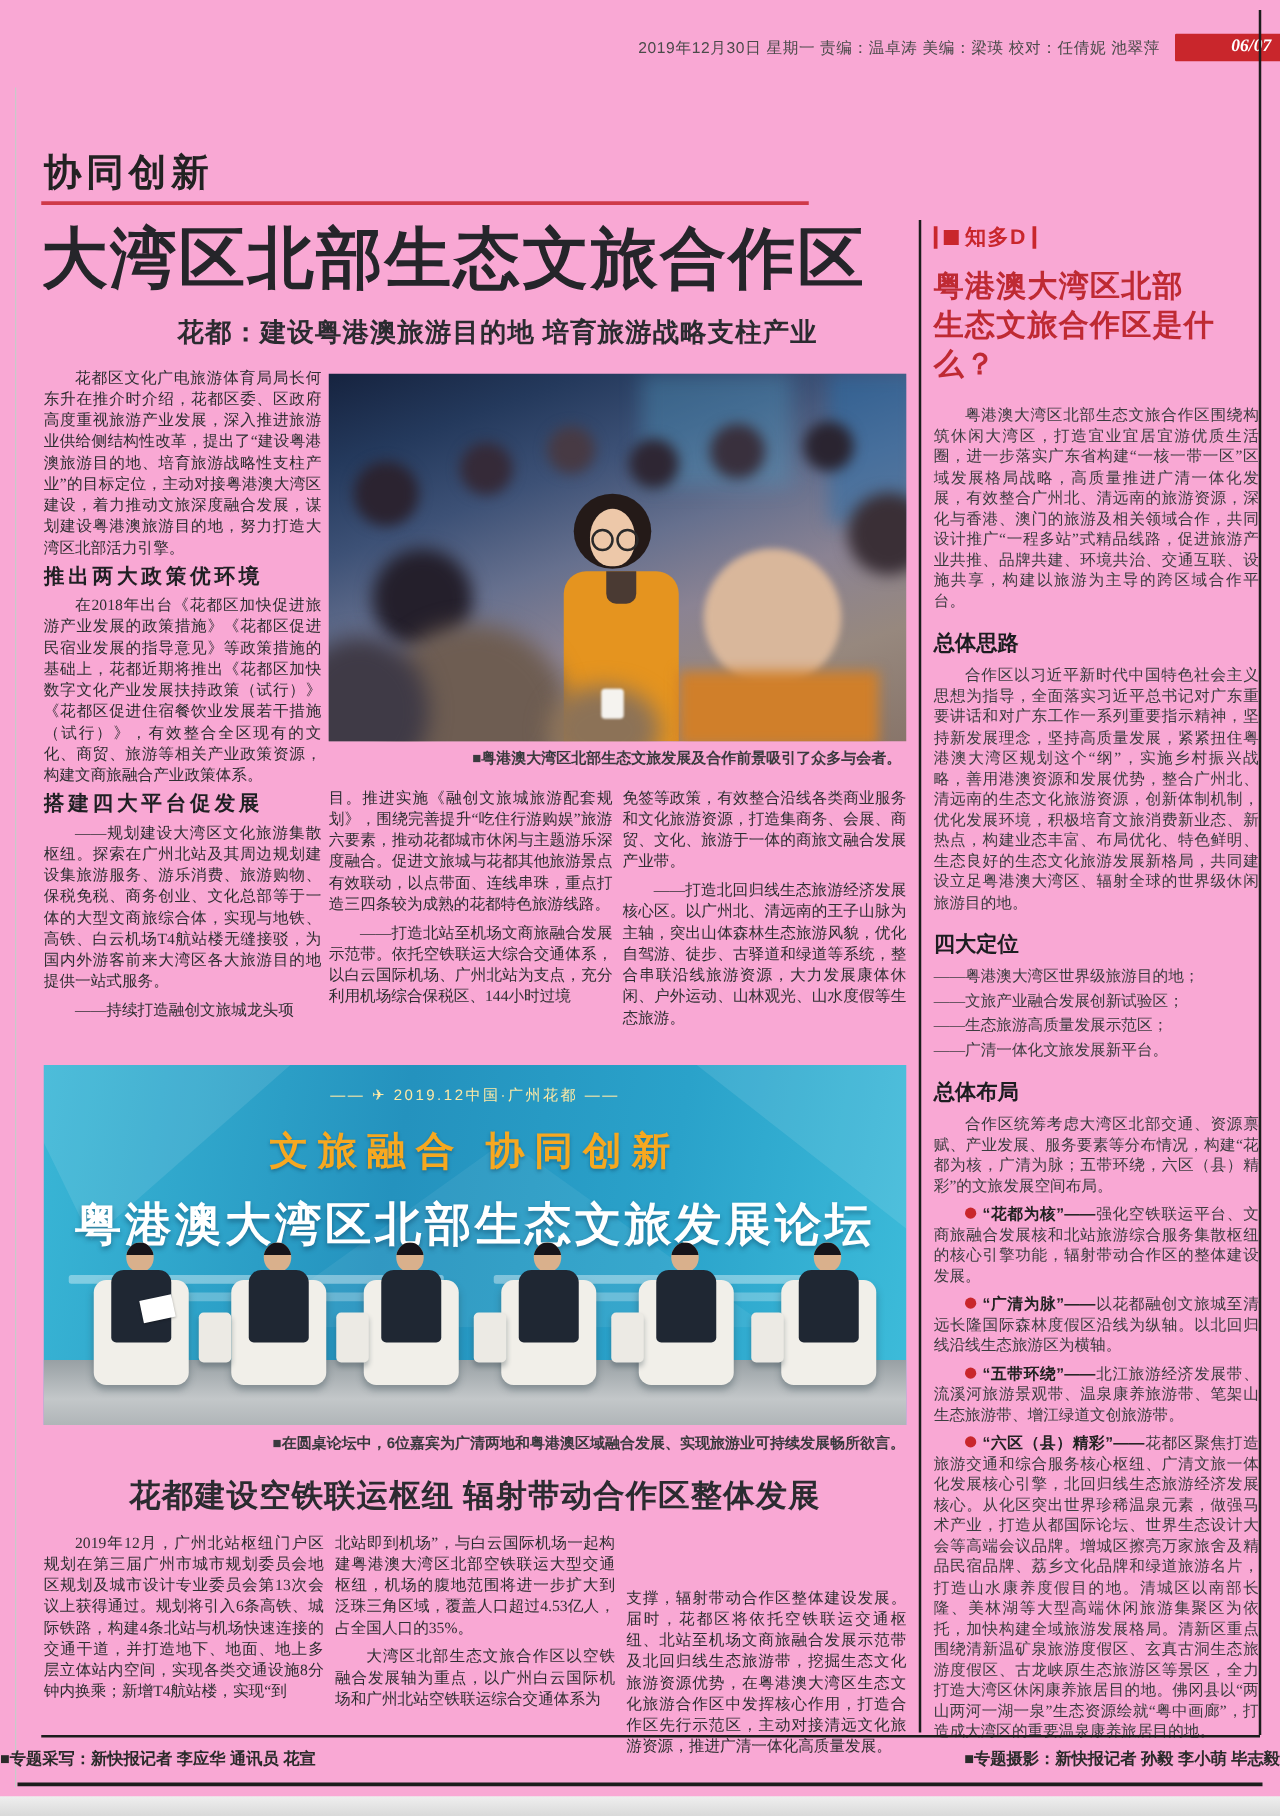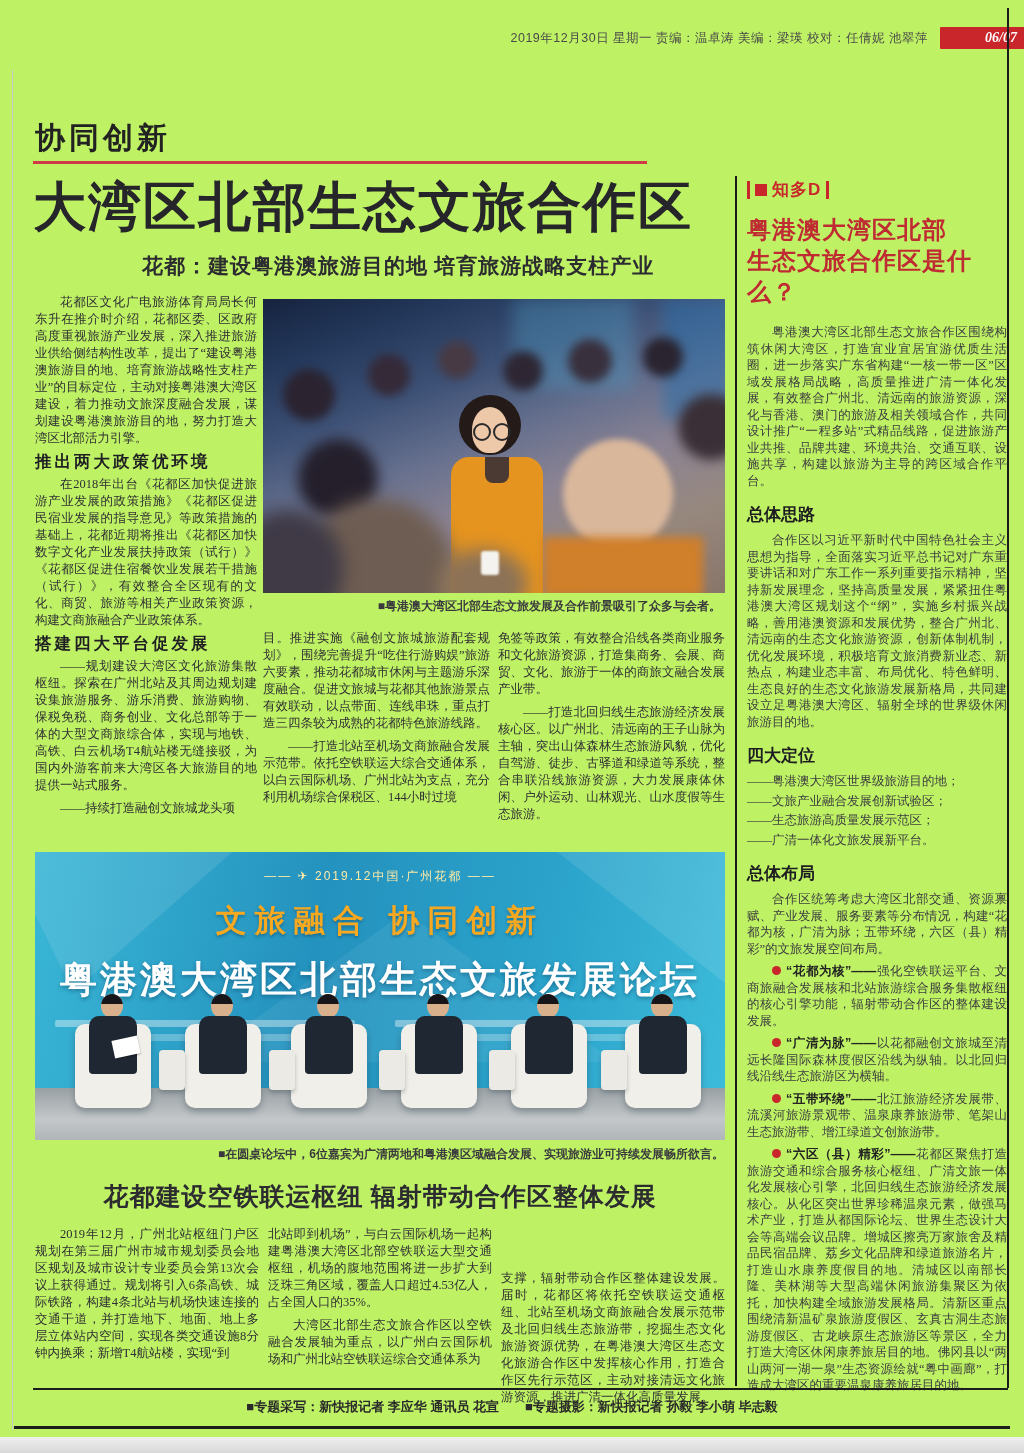--- a/index.html
+++ b/index.html
@@ -1,16 +1,16 @@
 <!DOCTYPE html>
 <html><head>
 <meta charset="utf-8">
 <style>
   html,body{margin:0;padding:0;background:#e9e9e9;}
-  .page{position:relative;width:1024px;height:1453px;background:#bef264;margin:0 auto;overflow:hidden;
+  .page{position:relative;width:1024px;height:1453px;background:#f9a8d4;margin:0 auto;overflow:hidden;
         font-family:"Liberation Serif","DejaVu Serif",serif;color:#2e2e31;}
   .abs{position:absolute;}
   
   .dateline{font-family:"Liberation Sans","DejaVu Sans",sans-serif;font-size:12.5px;color:#4a4a4a;letter-spacing:.5px;}
   .pagenum{background:#c9262c;color:#fff;font-family:Liberation Serif, serif;
            font-weight:bold;font-style:italic;font-size:14px;text-align:center;line-height:22px;border-radius:1px;padding-left:28px;}
   
   .vrule{background:#1c1c1c;width:2px;}
   .hrule{background:#1c1c1c;height:2px;}
   .redline{background:#cf3a49;height:3px;}
@@ -32,21 +32,21 @@
   .kicker2 .txt{font-family:"Liberation Sans",sans-serif;font-weight:bold;font-size:17px;color:#c9262c;letter-spacing:1px;}
   .sbtitle{font-weight:bold;font-size:24px;line-height:31px;color:#bf2a33;letter-spacing:1px;}
   .sbhead{font-family:"Liberation Sans","DejaVu Sans",sans-serif;font-weight:bold;font-size:17px;color:#1d1d21;margin:14px 0 6px 0;}
   .sb .bt{font-size:12.5px;line-height:16.5px;color:#3c3c40;}
   .dot{display:inline-block;width:9px;height:9px;border-radius:50%;background:#c9262c;margin-right:5px;}
   .lead{font-family:"Liberation Sans",sans-serif;font-weight:bold;color:#222;}
   
   .headline2{font-weight:bold;font-size:25px;color:#2b2b30;letter-spacing:1px;white-space:nowrap;}
   
   .credits{font-family:"Liberation Sans","DejaVu Sans",sans-serif;font-weight:bold;font-size:13px;color:#2a2a2a;
-           display:flex;justify-content:center;gap:26px;}
+           display:flex;justify-content:space-between;gap:26px;}
   
   .photo1{overflow:hidden;background:linear-gradient(160deg,#16233f 0%,#24395c 16%,#3d5176 32%,#66708e 48%,#8b8393 63%,#97887e 80%,#88756a 100%);}
   .head{position:absolute;border-radius:50%;}
   
   .photo2{overflow:hidden;background:linear-gradient(100deg,#39b6d6 0%,#2492be 40%,#2aa2ca 70%,#3dbcda 100%);}
   .facet{position:absolute;background:rgba(255,255,255,.10);}
   .p2top{width:100%;text-align:center;color:#ffeaa6;font-size:12px;letter-spacing:2px;
          font-family:"Liberation Sans",sans-serif;}
   .p2slogan{width:100%;text-align:center;color:#f6a820;font-family:"Liberation Sans",sans-serif;
             font-weight:bold;font-size:31px;letter-spacing:8px;text-shadow:0 2px 3px rgba(0,40,70,.35);}

